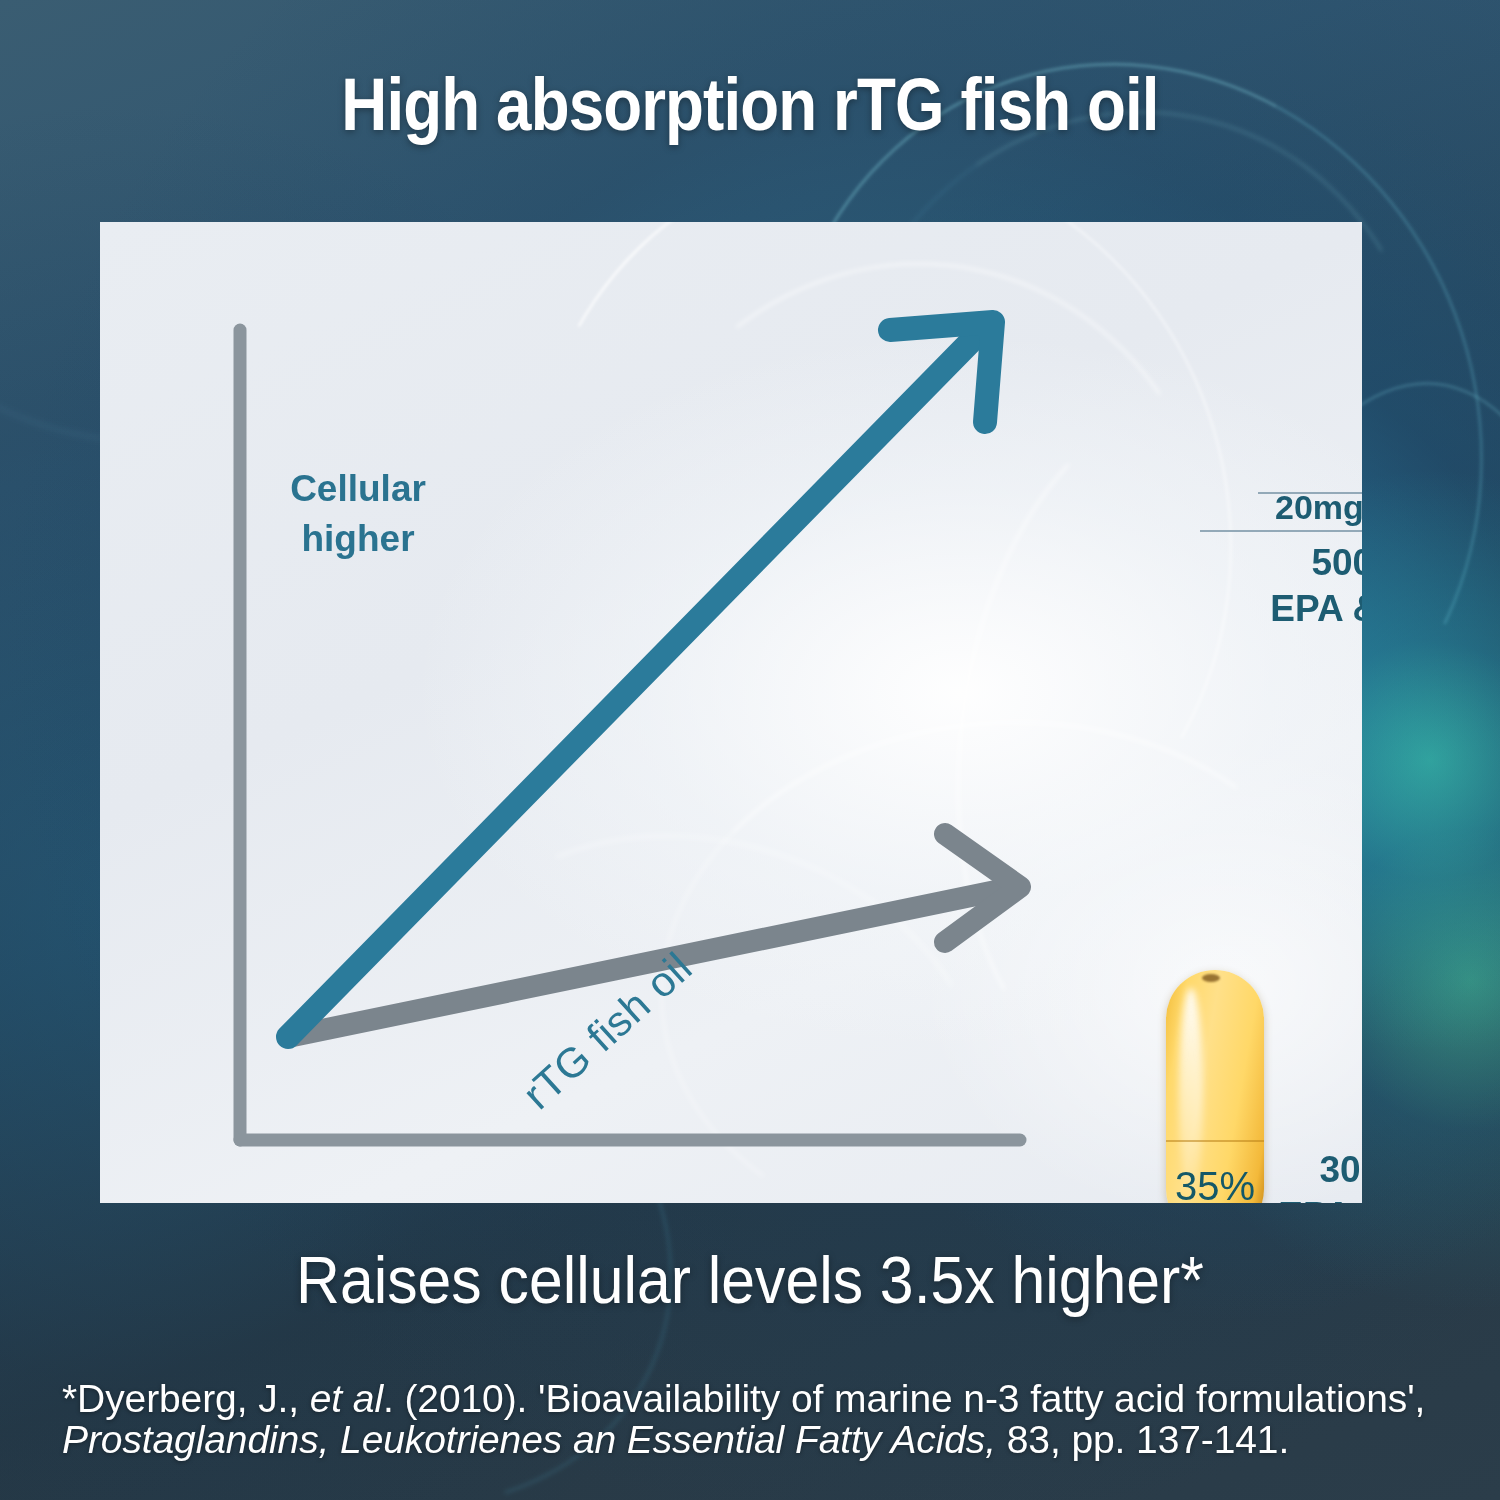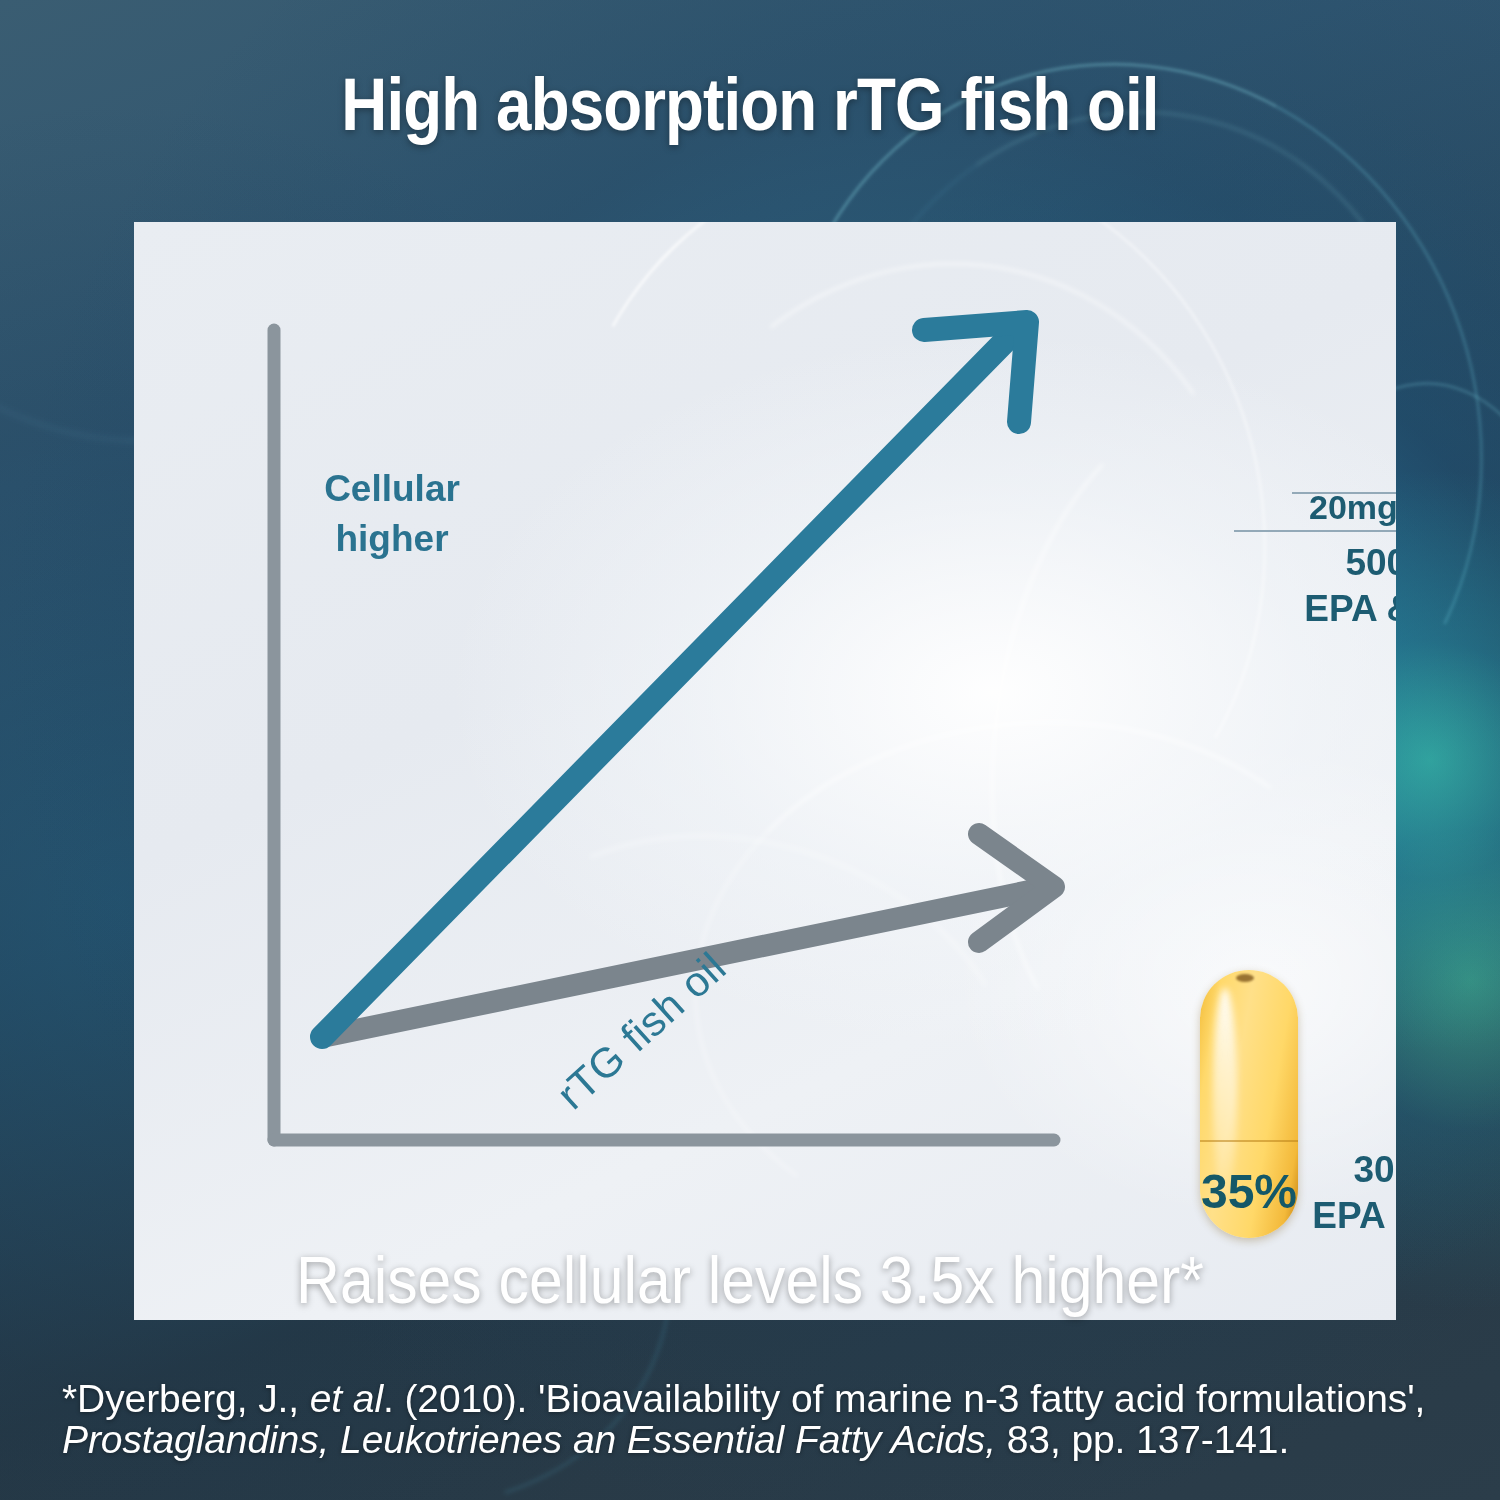--- a/index.html
+++ b/index.html
@@ -61,21 +61,21 @@
     font-size:39px;
     line-height:41px;
     letter-spacing:-0.1px;
     text-shadow:0 1px 4px rgba(0,0,0,0.40);
   }
   #citation i{ font-style:italic; }
 
   
   #chart-panel{
     position:absolute;
-    left:134px; top:222px; width:1262px; height:1098px;
+    left:100px; top:222px; width:1262px; height:981px;
     background:
       radial-gradient(ellipse 700px 460px at 860px 470px, rgba(255,255,255,0.95) 0%, rgba(244,247,250,0.55) 45%, rgba(231,236,242,0) 78%),
       radial-gradient(ellipse 420px 330px at 1120px 760px, rgba(255,255,255,0.70) 0%, rgba(240,244,249,0) 72%),
       linear-gradient(155deg, #e9edf2 0%, #e6eaf0 38%, #eef1f5 70%, #e7ebf1 100%);
     overflow:hidden;
   }
   .panel-wisp{ position:absolute; border-radius:50%; border:2px solid transparent; pointer-events:none; }
   .pw1{ left:430px; top:-70px; width:700px; height:760px; border-top-color:rgba(255,255,255,0.95); border-right-color:rgba(255,255,255,0.55); transform:rotate(-14deg); filter:blur(1.6px); }
   .pw2{ left:500px; top:40px; width:620px; height:680px; border-top-color:rgba(255,255,255,0.75); transform:rotate(9deg); filter:blur(2px); }
   .pw3{ left:560px; top:500px; width:680px; height:520px; border-top-color:rgba(255,255,255,0.85); border-left-color:rgba(255,255,255,0.45); transform:rotate(-5deg); filter:blur(2px); }
@@ -168,22 +168,22 @@
   }
   #capsule-bot .seam{
     position:absolute; left:0; right:0; top:170px; height:2px;
     background:rgba(185,130,25,0.55);
   }
   #capsule-bot .nub-t{ position:absolute; left:36px; top:4px; width:18px; height:8px; border-radius:50%; background:rgba(110,70,15,0.70); filter:blur(1.3px); }
   #pct-bot{
     position:absolute; left:0; width:98px; top:194px;
     text-align:center;
     color:#145868;
-    font-weight:bold;
-    font-size:48px;
+    font-weight:normal;
+    font-size:40px;
     z-index:4;
   }
   #label-epa-bot{
     position:absolute; left:1178px; top:925px; width:200px;
     color:#1d5c72; font-weight:bold; font-size:37px; line-height:46px;
     text-align:center;
   }
   #label-epa-bot span{ display:block; white-space:nowrap; }
 </style>
 </head>

